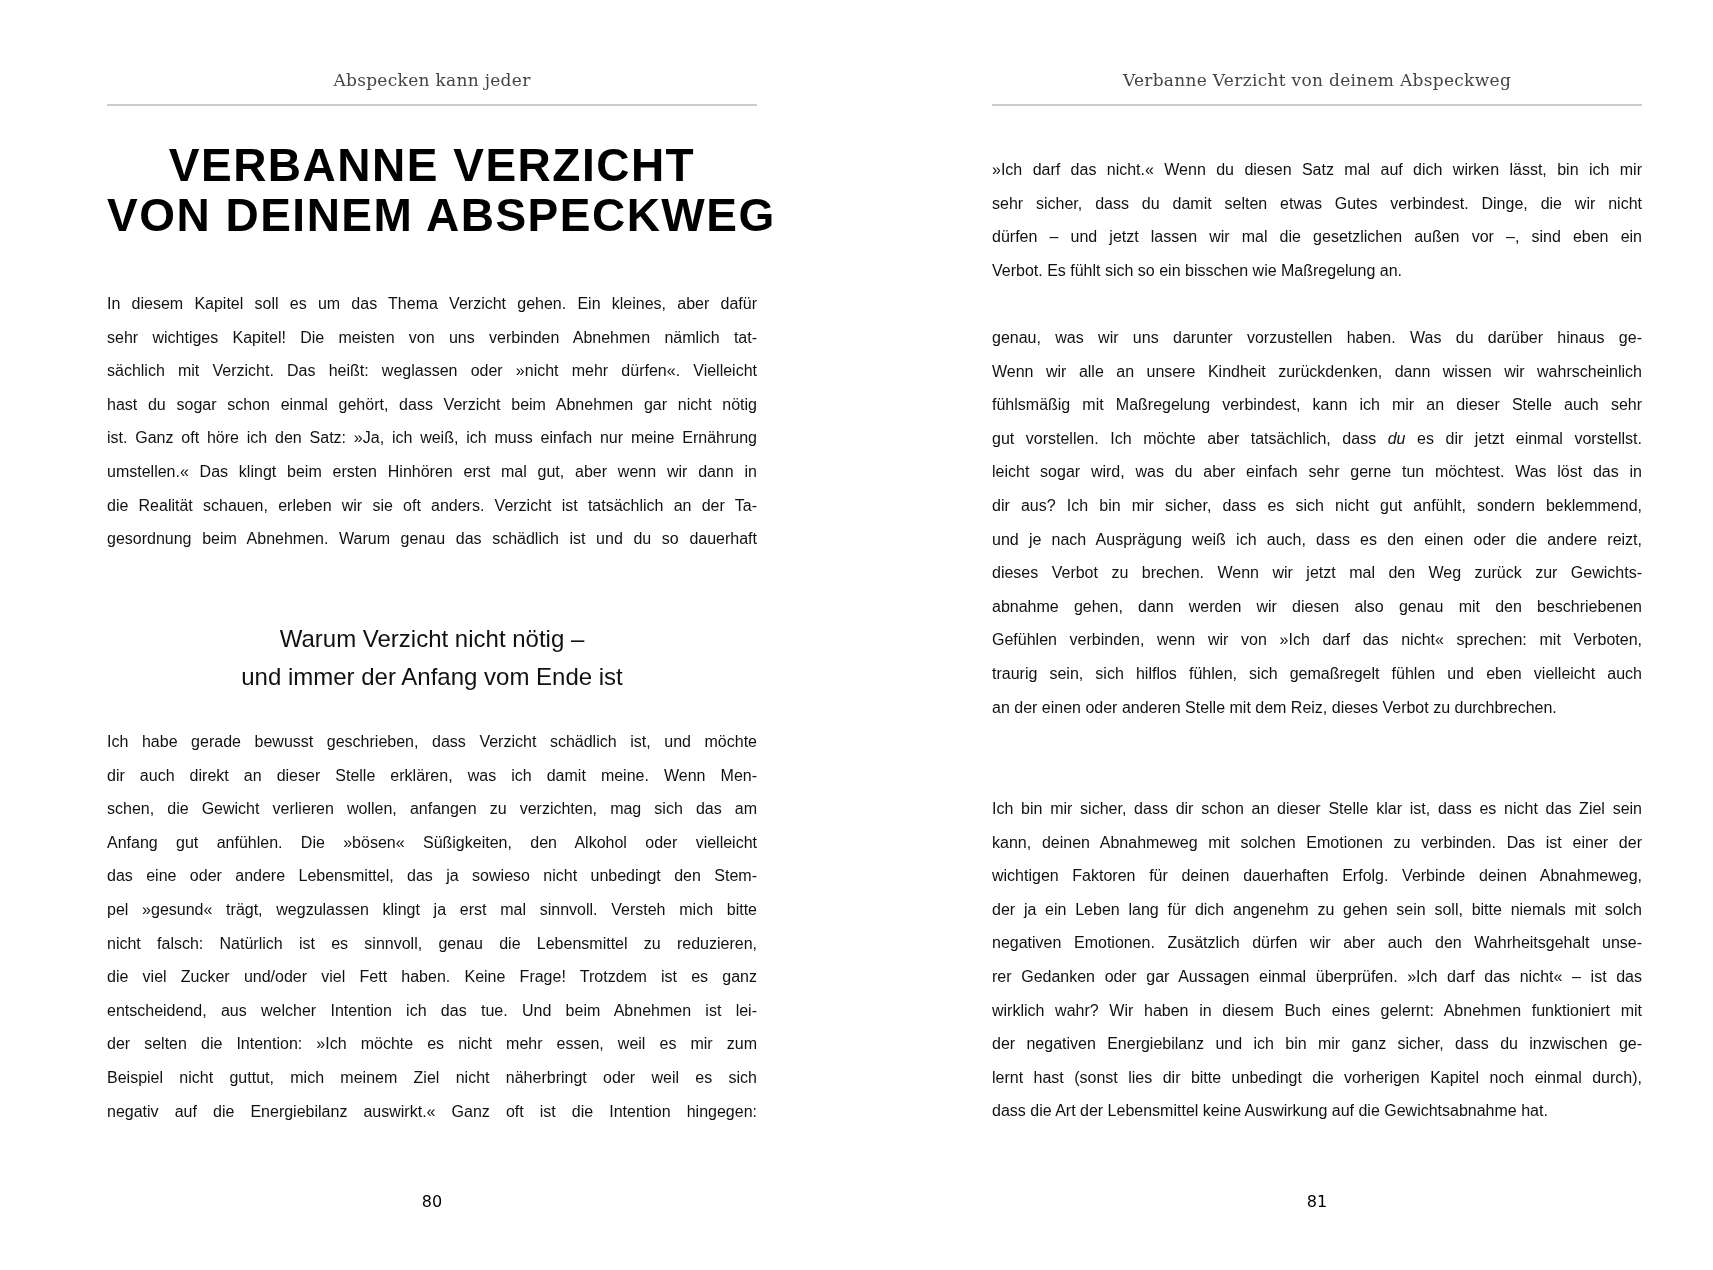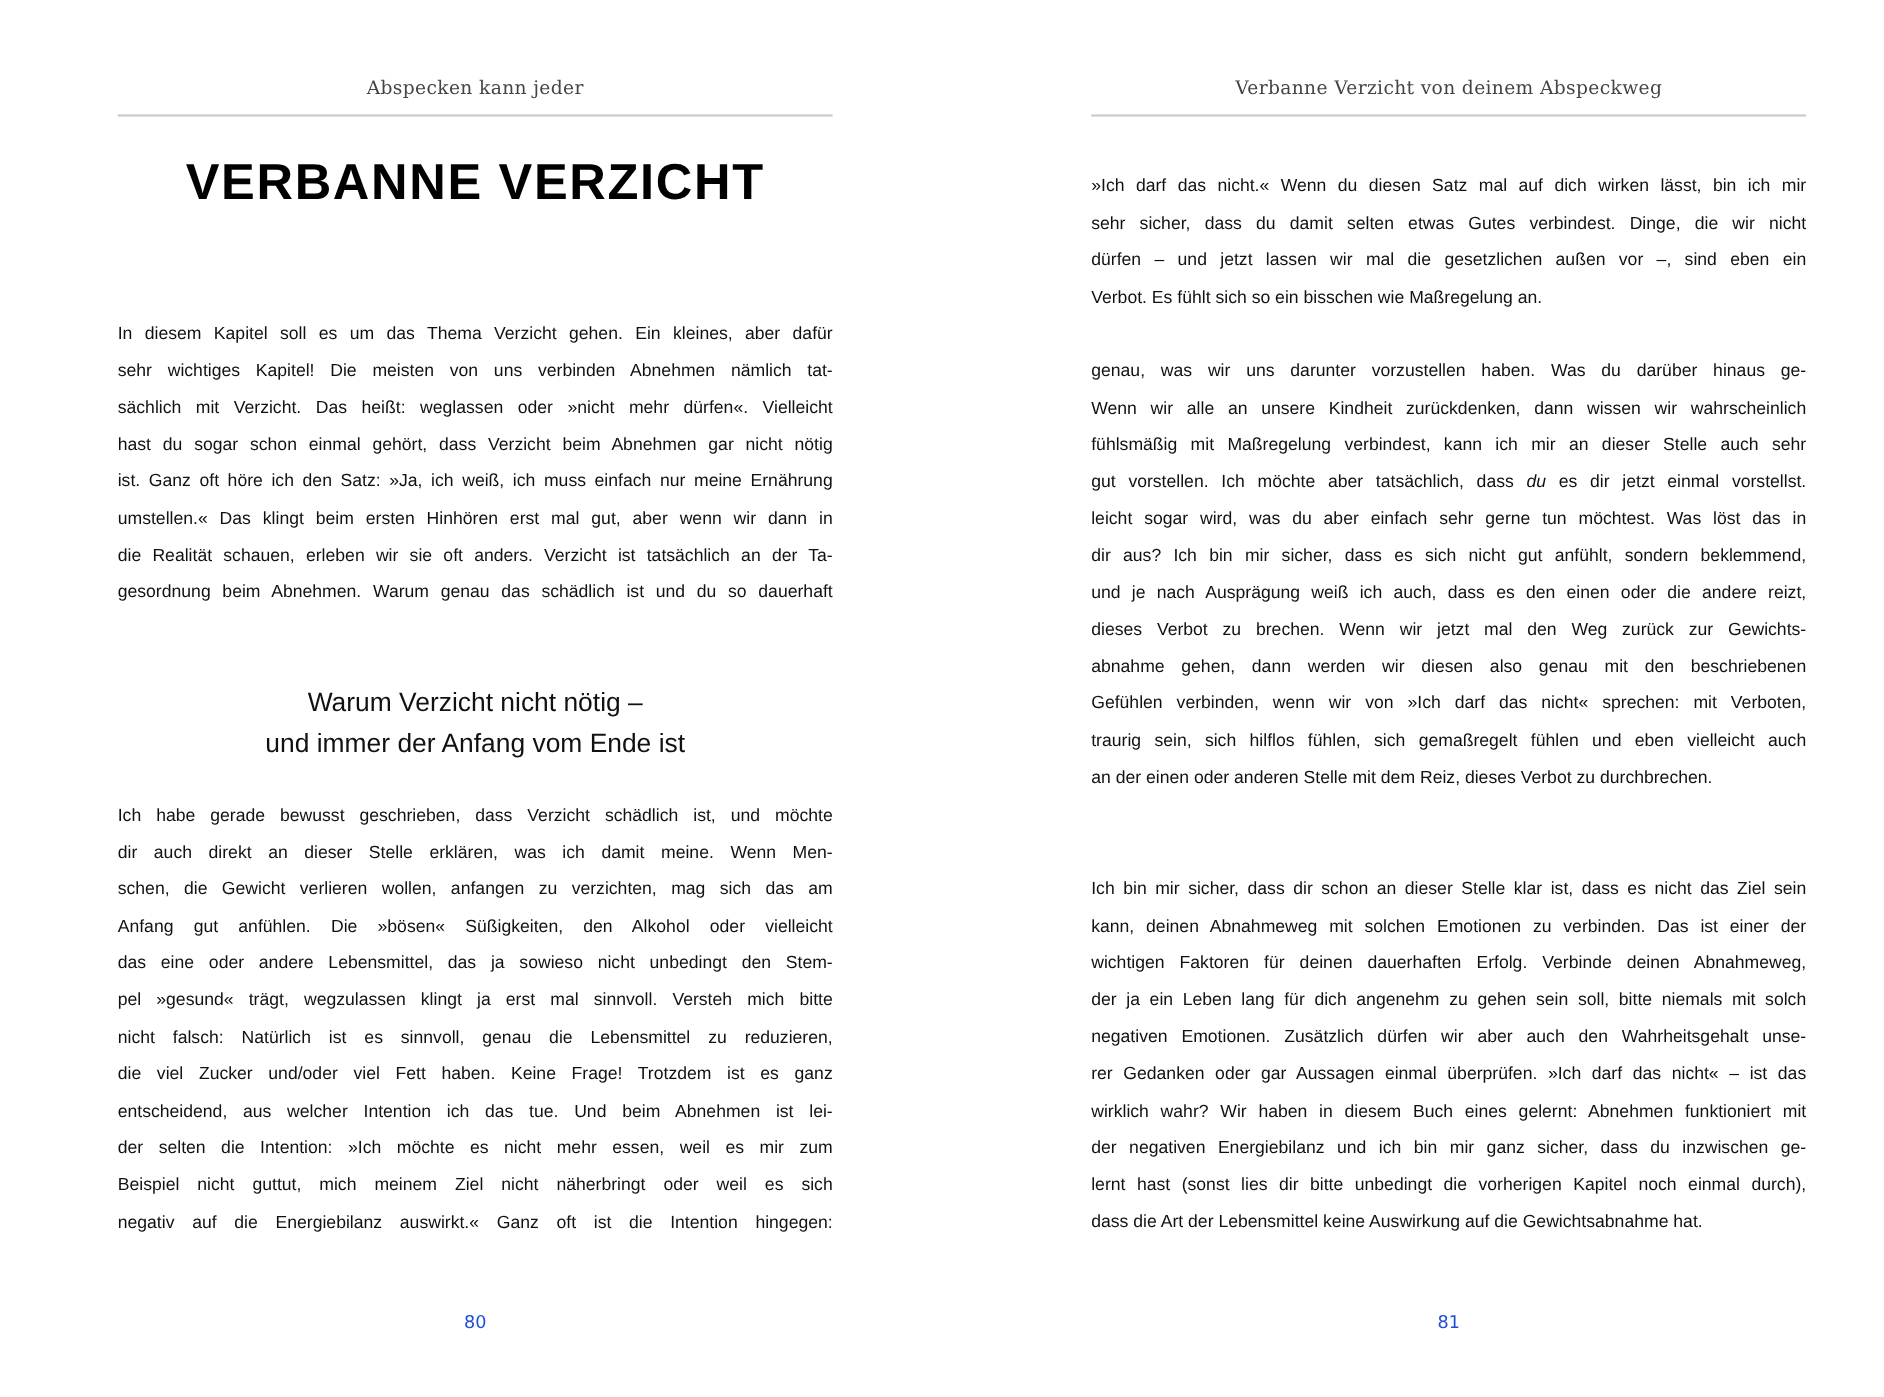--- a/index.html
+++ b/index.html
@@ -102,33 +102,34 @@
     .subheading div { white-space: nowrap; }
 
     .page-number {
       position: absolute;
       top: 1192px;
       left: 0;
       width: 650px;
       text-align: center;
       font-family: "DejaVu Sans", sans-serif;
       font-size: 16px;
-      color: #1d4ed8;
+      color: #000000;
     }
     em { font-style: italic; }
   </style>
 </head>
 <body>
 
 <div class="page page-left">
   <div class="running-head">Abspecken kann jeder</div>
   <div class="head-rule"></div>
 
   <div class="chapter-title">
     <div>VERBANNE VERZICHT</div>
+    <div>VON DEINEM ABSPECKWEG</div>
   </div>
 
   <div class="body-text" style="top:287px;">
       <div class="line"><span class="line-inner">In diesem Kapitel soll es um das Thema Verzicht gehen. Ein kleines, aber dafür</span></div>
       <div class="line"><span class="line-inner">sehr wichtiges Kapitel! Die meisten von uns verbinden Abnehmen nämlich tat-</span></div>
       <div class="line"><span class="line-inner">sächlich mit Verzicht. Das heißt: weglassen oder »nicht mehr dürfen«. Vielleicht</span></div>
       <div class="line"><span class="line-inner">hast du sogar schon einmal gehört, dass Verzicht beim Abnehmen gar nicht nötig</span></div>
       <div class="line"><span class="line-inner">ist. Ganz oft höre ich den Satz: »Ja, ich weiß, ich muss einfach nur meine Ernährung</span></div>
       <div class="line"><span class="line-inner">umstellen.« Das klingt beim ersten Hinhören erst mal gut, aber wenn wir dann in</span></div>
       <div class="line"><span class="line-inner">die Realität schauen, erleben wir sie oft anders. Verzicht ist tatsächlich an der Ta-</span></div>

